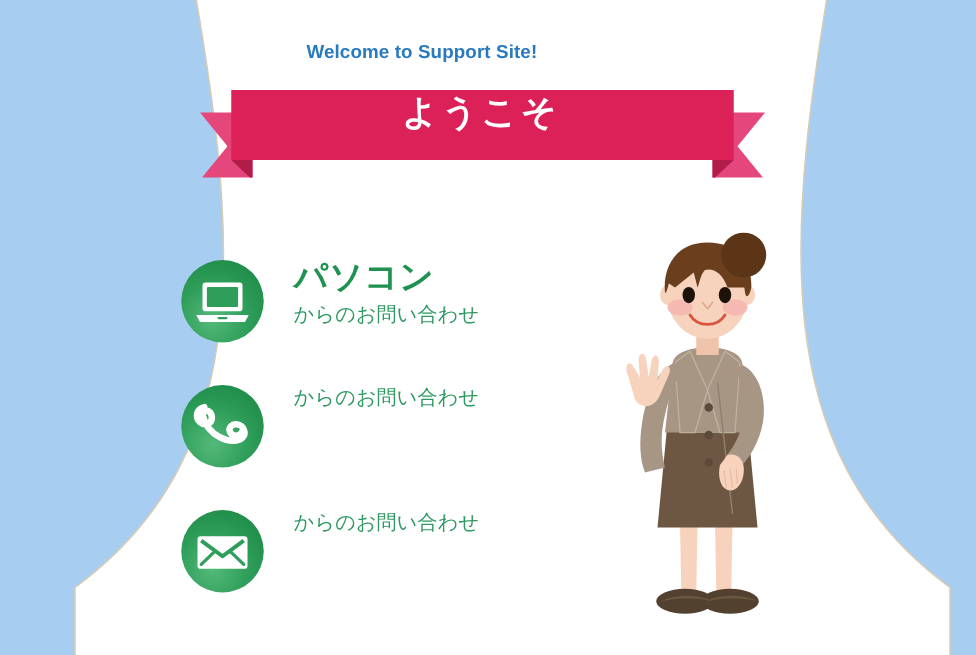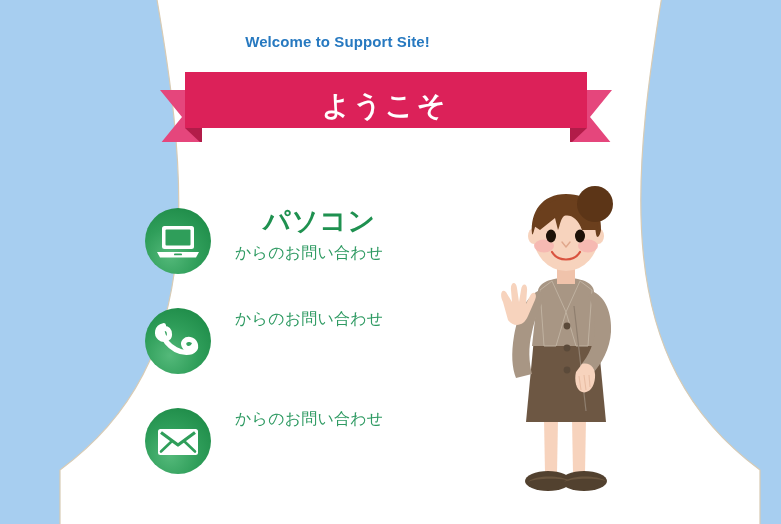--- a/index.html
+++ b/index.html
@@ -49,21 +49,21 @@
   #ribbon {
     position: absolute;
     left: 160px;
     top: 62px;
     width: 452px;
     height: 80px;
   }
   #ribbon-label {
     position: absolute;
     left: 25px;
-    top: 16px;
+    top: 0;
     width: 400px;
     height: 56px;
     line-height: 56px;
     text-align: center;
     color: #ffffff;
     font-size: 28px;
     font-weight: bold;
     letter-spacing: 3px;
     white-space: nowrap;
   }
@@ -92,21 +92,20 @@
     top: -2px;
     width: 260px;
   }
   .contact-title {
     color: #1f9150;
     font-size: 27px;
     font-weight: bold;
     line-height: 34px;
     letter-spacing: 0.5px;
     white-space: nowrap;
-    margin-left: 28px;
   }
   .contact-sub {
     color: #2e9a62;
     font-size: 16px;
     line-height: 26px;
     letter-spacing: 0.2px;
     white-space: nowrap;
     margin-top: 2px;
   }
 

